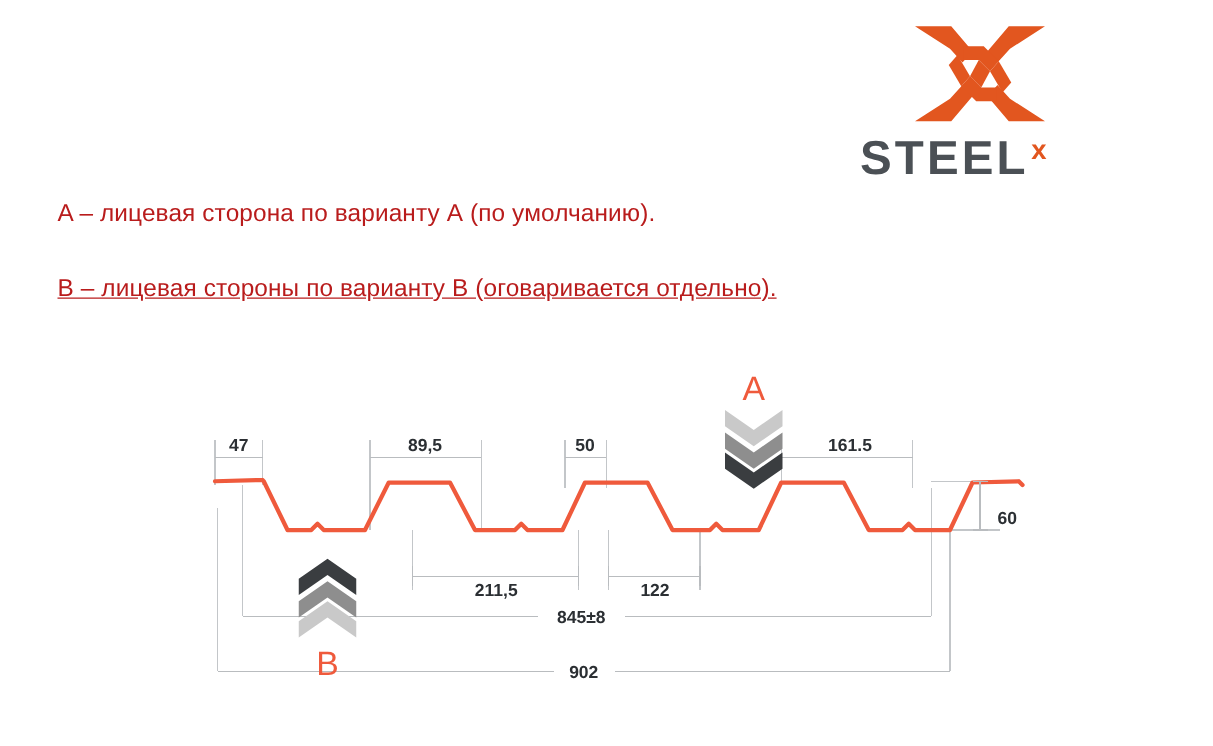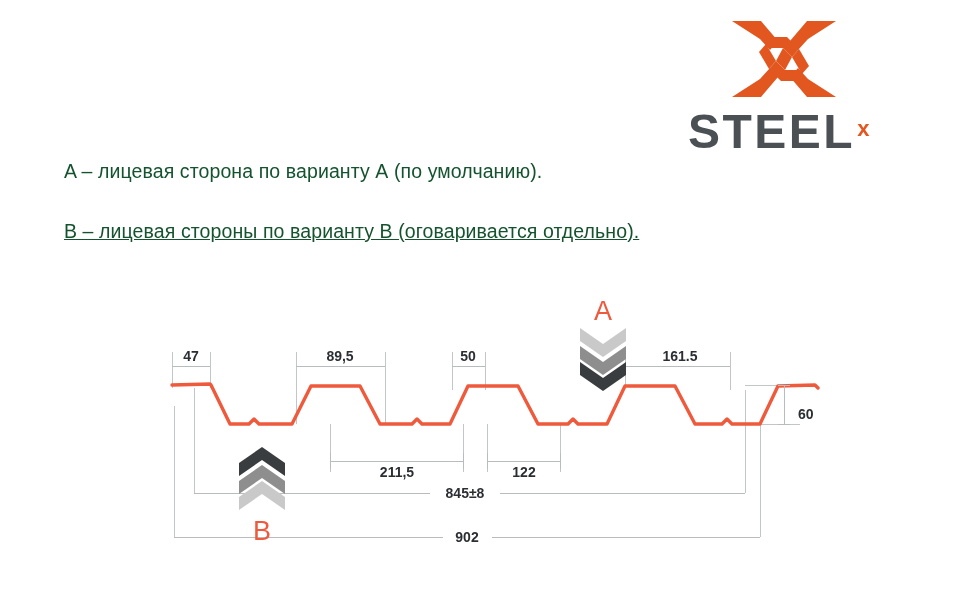--- a/index.html
+++ b/index.html
@@ -36,42 +36,42 @@
     left: 0px;
     top: 92px;
     width: 220px;
     height: 40px;
     display: flex;
     align-items: baseline;
     justify-content: flex-start;
   }
   .wordmark-steel {
     font-family: "Liberation Sans", "DejaVu Sans", sans-serif;
-    font-size: 48px;
+    font-size: 38px;
     font-weight: 700;
     letter-spacing: 2.5px;
     color: #4b5055;
     line-height: 1;
   }
   .wordmark-x {
     font-family: "Liberation Sans", "DejaVu Sans", sans-serif;
     font-size: 22px;
     font-weight: 700;
     color: #e2561f;
     line-height: 1;
     position: relative;
     top: -12px;
     left: 2px;
   }
 
   
   .caption {
     position: absolute;
-    left: 64px;
-    color: #14532d;
+    left: 46px;
+    color: #b91c1c;
     font-size: 19.5px;
     font-weight: 400;
     letter-spacing: 0.1px;
     white-space: nowrap;
     font-family: "Liberation Sans", "DejaVu Sans", sans-serif;
   }
   #caption-a { top: 160px; }
   #caption-b { top: 220px; text-decoration: underline; }
 
   

